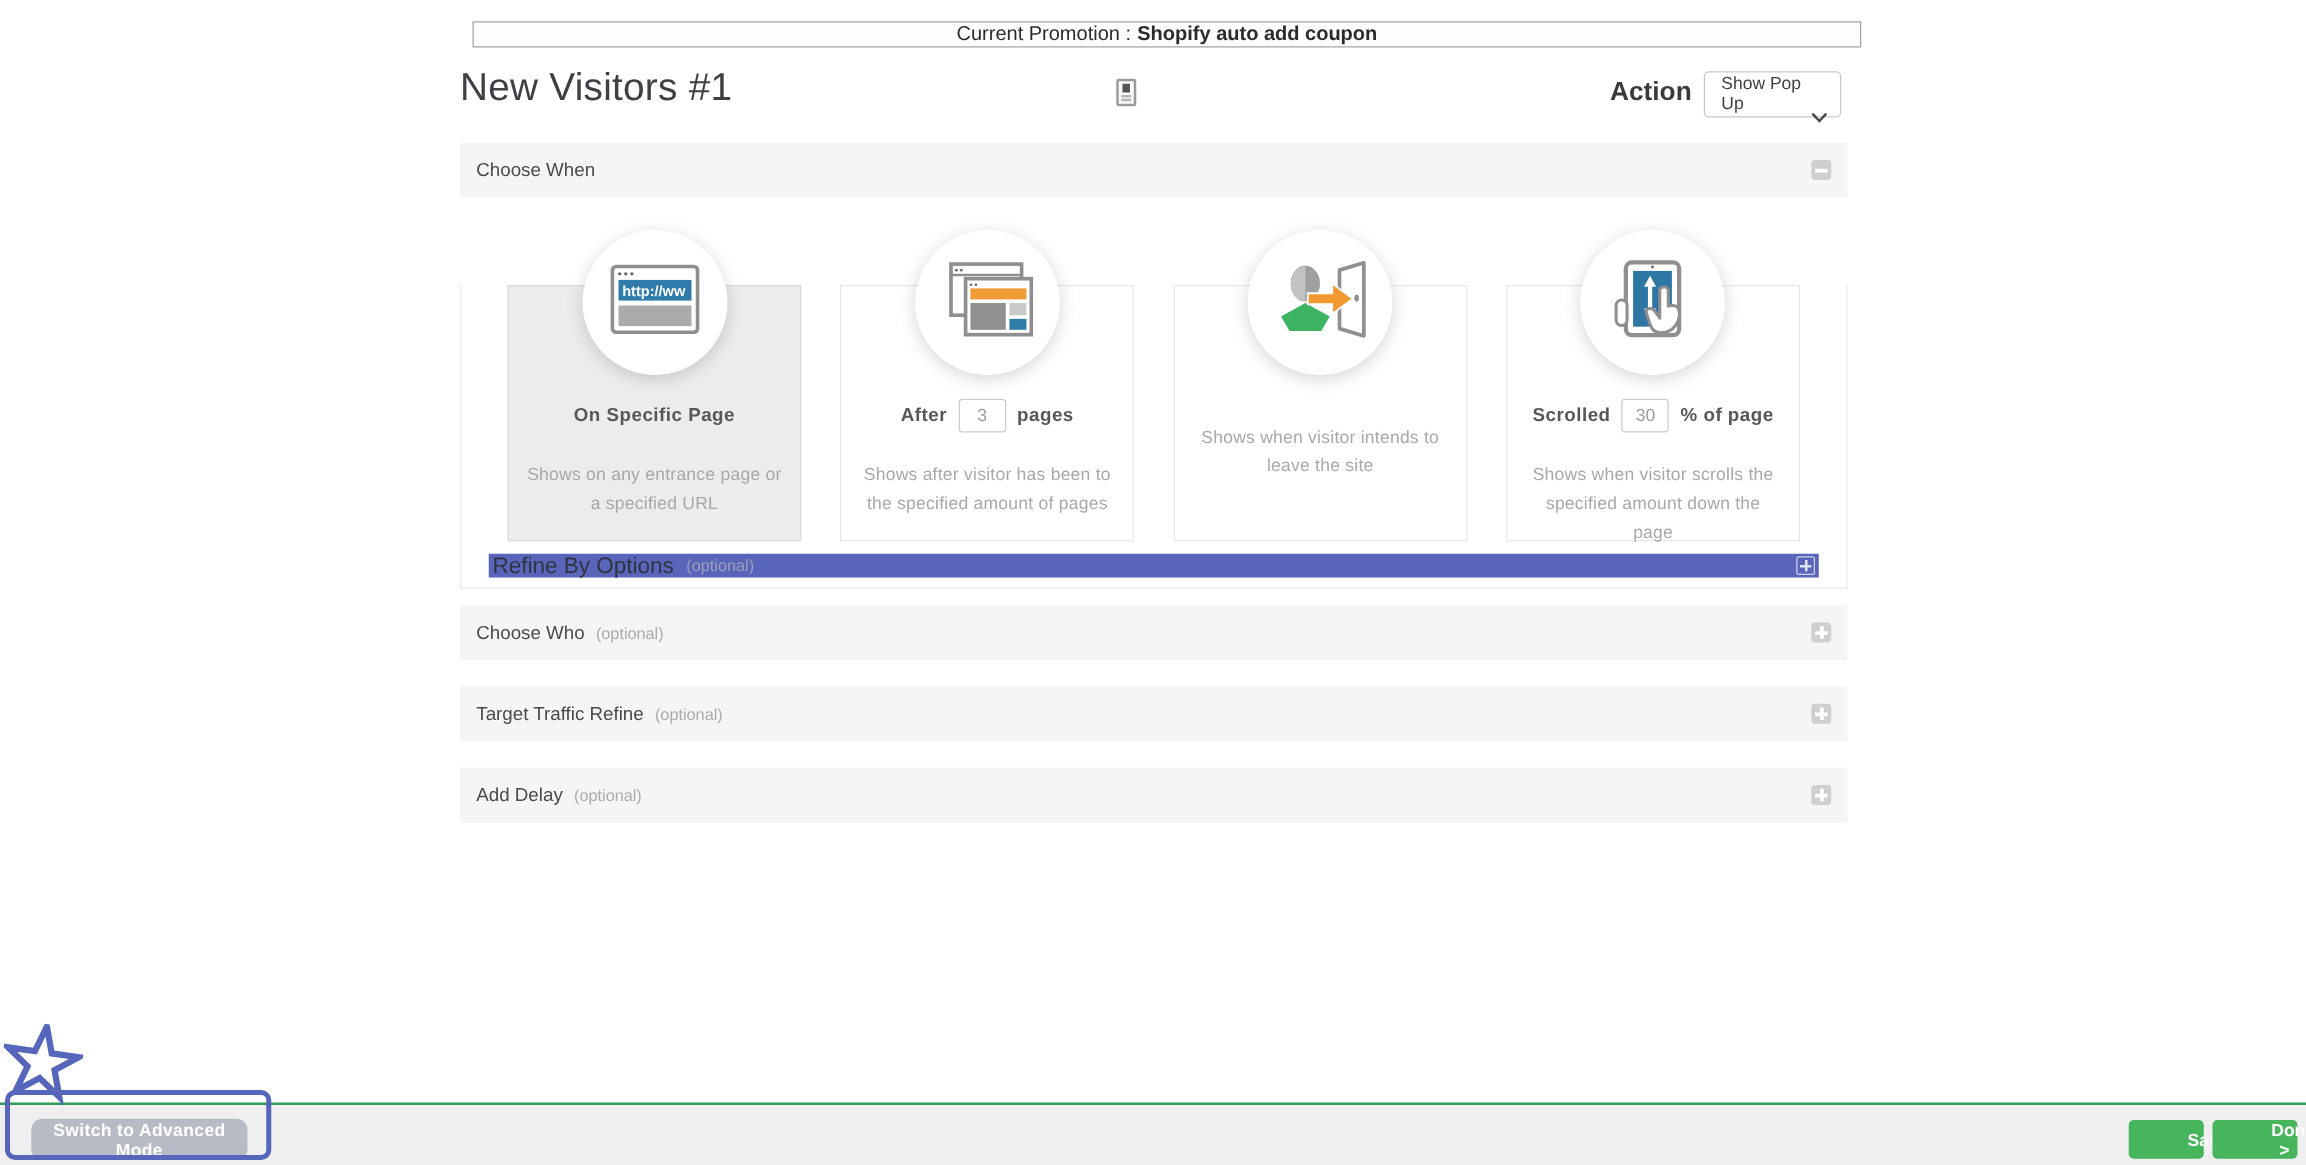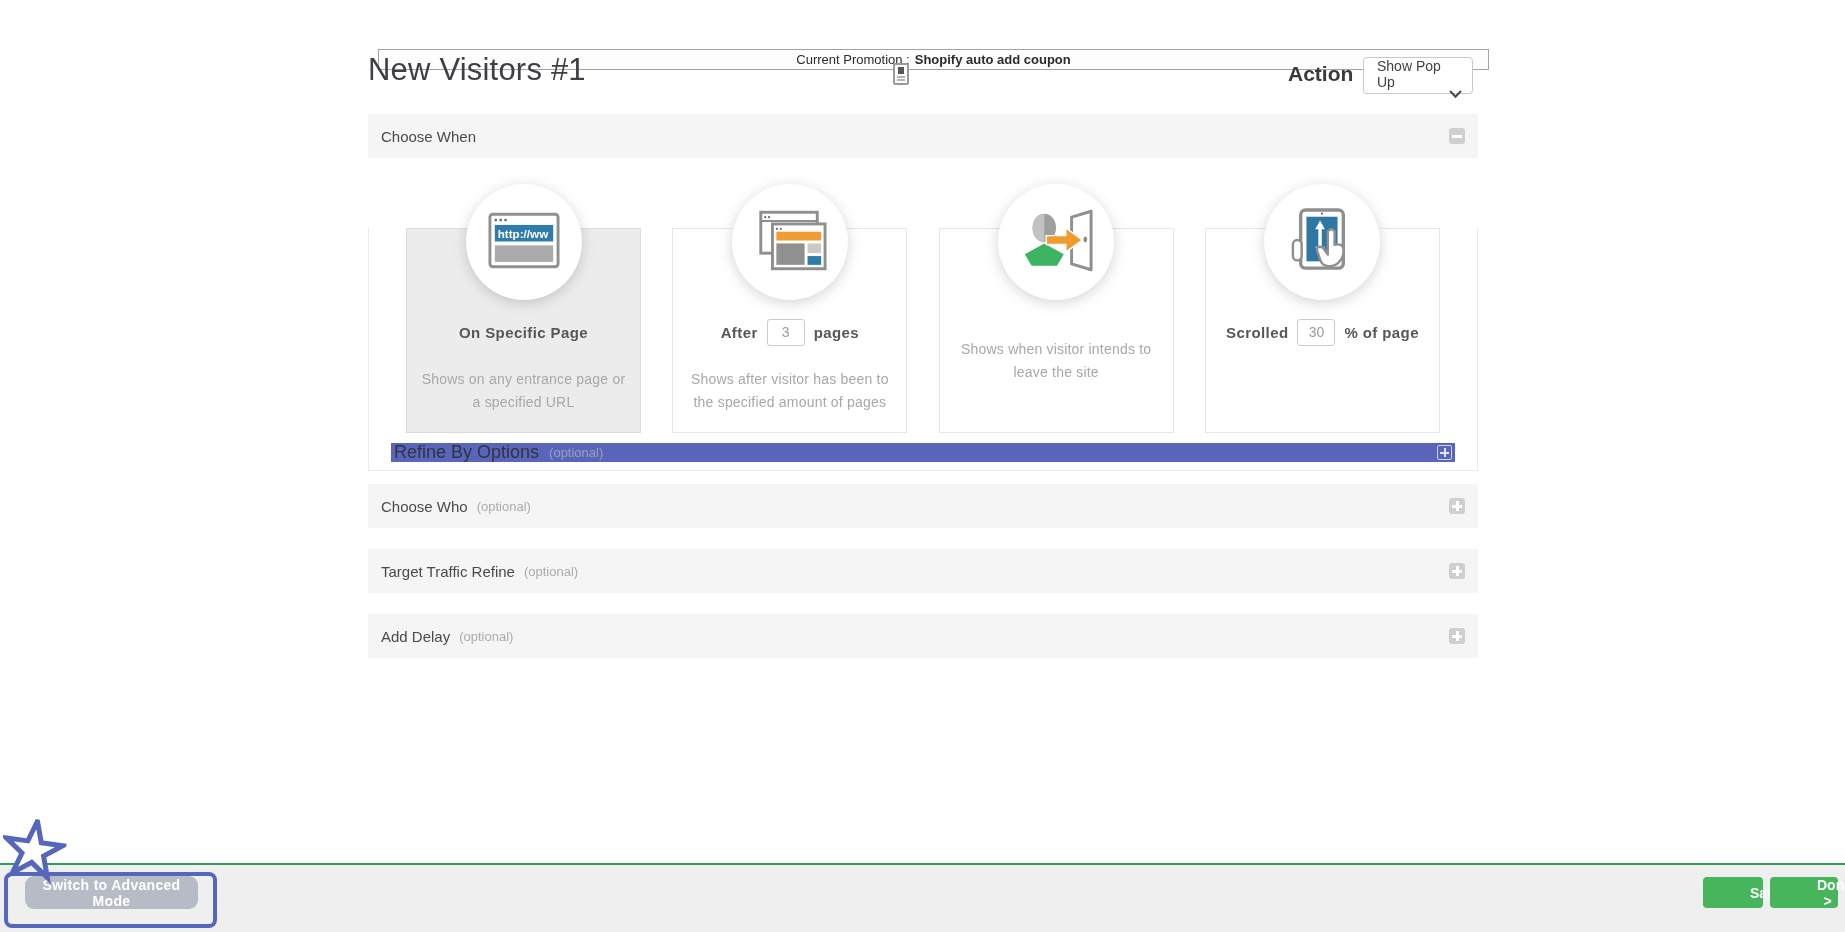--- a/index.html
+++ b/index.html
@@ -11,21 +11,21 @@
     overflow: hidden;
   }
 
   
   .promo-bar {
     position: absolute; left: 378px; top: 17px;
     width: 1111px; height: 21px;
     background: #fdfdfd;
     border: 1px solid #a3a3a3;
     display: flex; align-items: center; justify-content: center;
-    font-size: 13px; color: #2b2b2b; gap: 5px; margin-top: 32px;
+    font-size: 16px; color: #2b2b2b; gap: 5px;
   }
   .promo-bar b { font-weight: bold; }
 
   
   .page-title {
     position: absolute; left: 368px; top: 52px;
     font-size: 31px; font-weight: 400; color: #3e4045; letter-spacing: .2px;
   }
   .doc-icon {
     position: absolute; left: 893px; top: 63px;
@@ -130,21 +130,21 @@
   }
   .refine-plus::before { content:""; position:absolute; left:2px; top:5.5px; width:9px; height:2px; background:#dfe3f2; }
   .refine-plus::after  { content:""; position:absolute; left:5.5px; top:2px; width:2px; height:9px; background:#dfe3f2; }
 
   .collapsed-1 { margin-top: 13px; }
   .collapsed-2, .collapsed-3 { margin-top: 21px; }
 
   
   .footer-bar {
     position: absolute; left: 0; bottom: 0;
-    width: 1845px; height: 69px;
+    width: 1845px; height: 50px;
     background: #efefef; border-top: 2px solid #2f9e58;
   }
   .switch-btn {
     position: absolute; left: 25px; top: 11px;
     width: 173px; height: 33px;
     background: #b6bbc6; border: none; border-radius: 9px;
     color: #fff; font-size: 14px; font-weight: bold;
     font-family: "Liberation Sans", sans-serif; letter-spacing: .3px;
     cursor: pointer;
   }
@@ -282,20 +282,21 @@
                 <path d="M42,24 q3.5,-4 7,0 l0,14 q8,-2 9,4 q1,7 -3,12 q-4,6 -12,6 q-7,0 -9,-7 l-3,-9 q-1,-4 3,-4 q3,0 4.5,3 l3.5,5 Z" fill="#fff" stroke="#8f8f8f" stroke-width="2.5" stroke-linejoin="round"></path>
               </svg>
             </span>
           </div>
           <div class="card-body">
             <div class="card-title">
               <span>Scrolled</span>
               <input type="text" value="30" style="">
               <span>% of page</span>
             </div>
+            <p class="card-desc">Shows when visitor scrolls the specified amount down the page</p>
           </div>
         </div>
 
       </div>
 
       <div class="refine-bar">
         <span class="label">Refine By Options</span>
         <span class="optional">(optional)</span>
         <span class="refine-plus"></span>
       </div>

